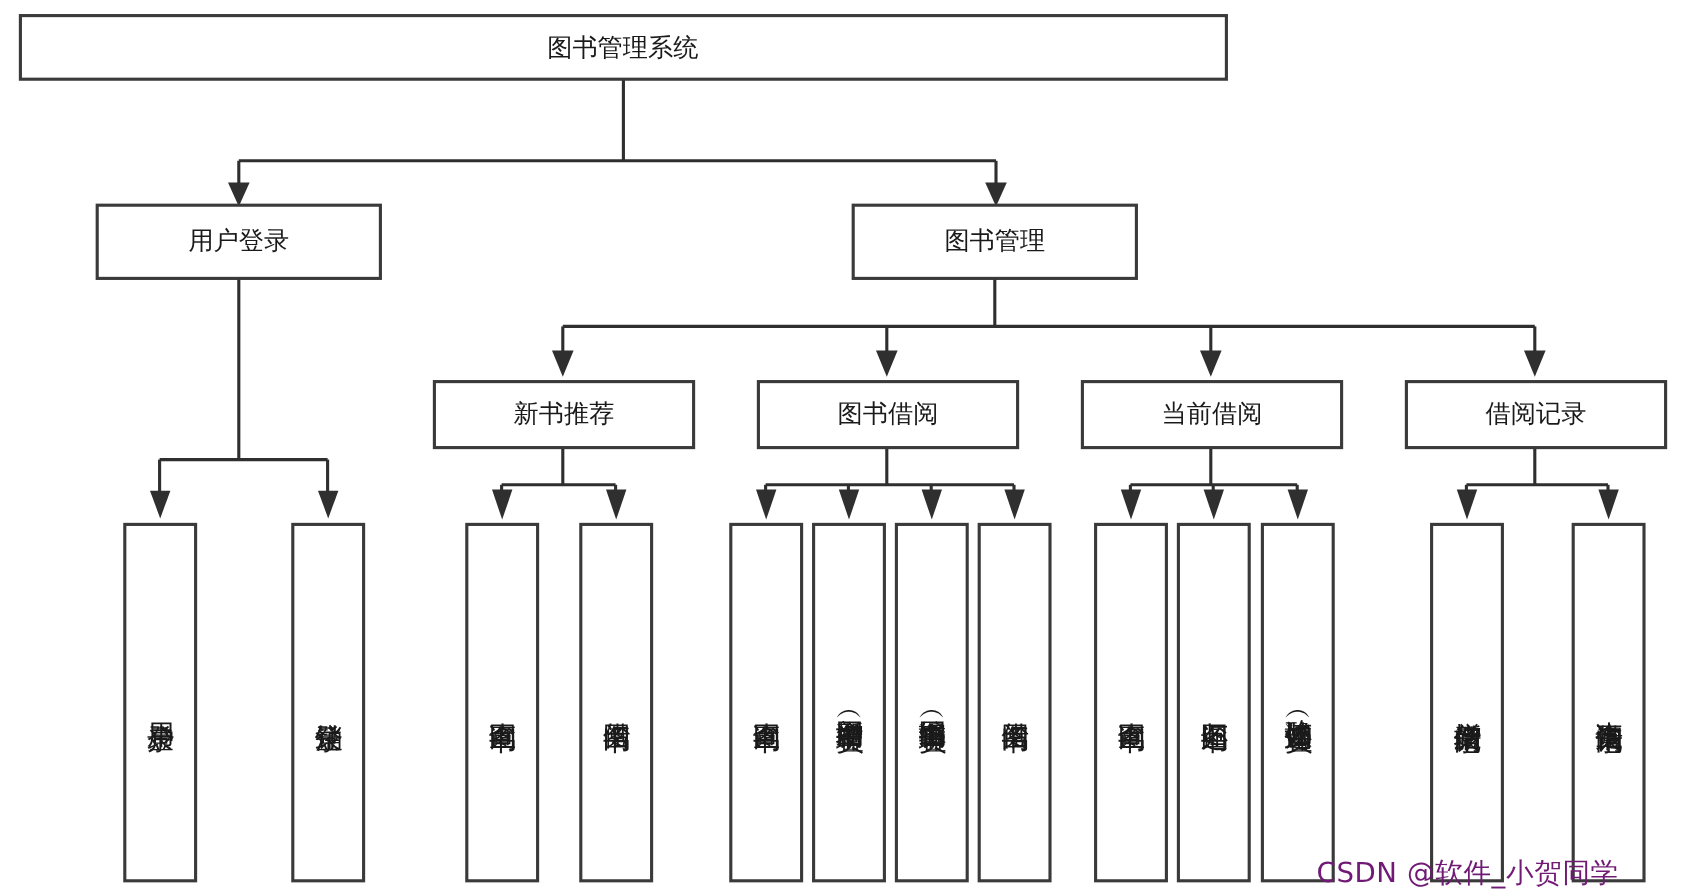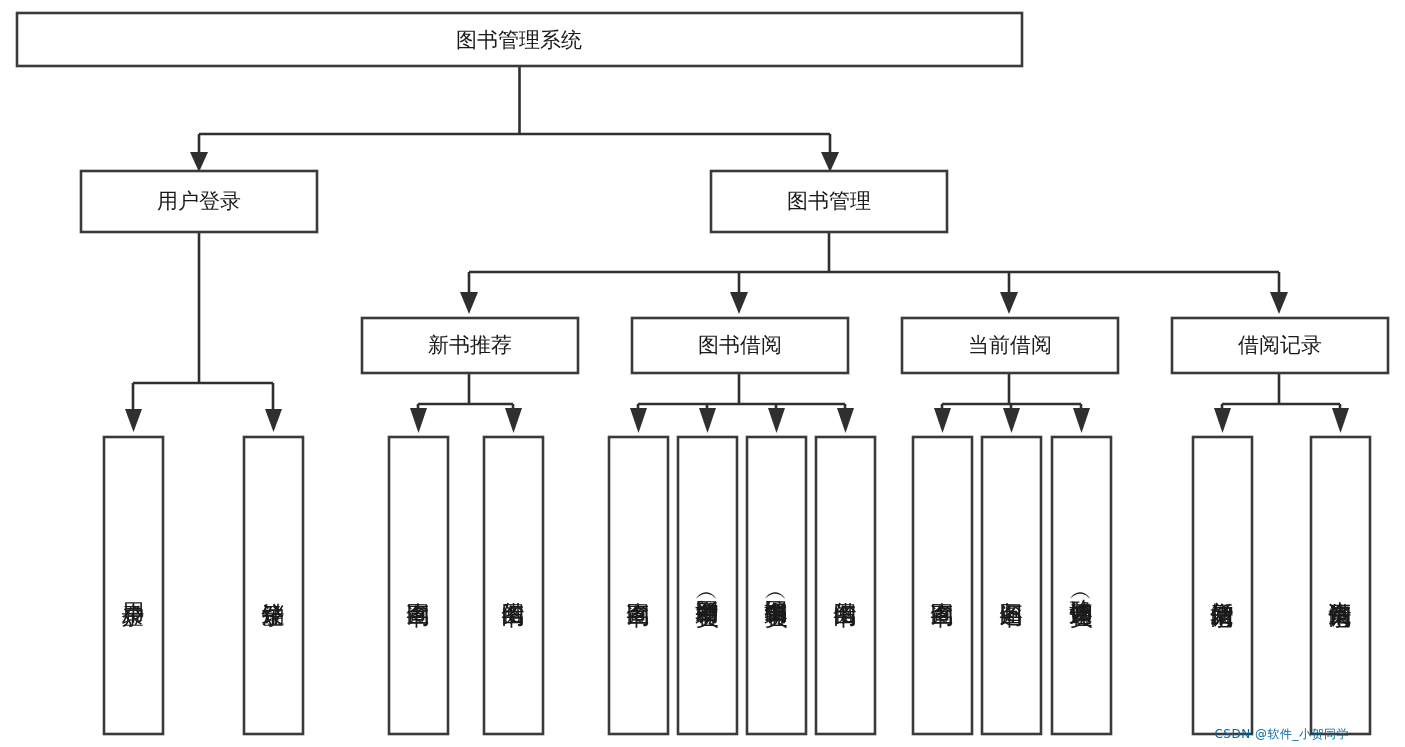--- a/index.html
+++ b/index.html
@@ -62,22 +62,22 @@
     justify-content: center;
     text-align: center;
     white-space: nowrap;
     pointer-events: none;
   }
   .watermark {
     position: absolute;
     right: 8px;
     bottom: 4px;
     font-family: "DejaVu Sans", "Liberation Sans", sans-serif;
-    font-size: 12px;
-    color: #0369a1;
+    font-size: 23px;
+    color: #701a75;
     letter-spacing: 0.5px;
     white-space: nowrap;
   }
 </style>
 </head>
 <body>
 
 <div id="diagram-root">
 
   <svg class="diagram" viewBox="0 0 1405 747">

